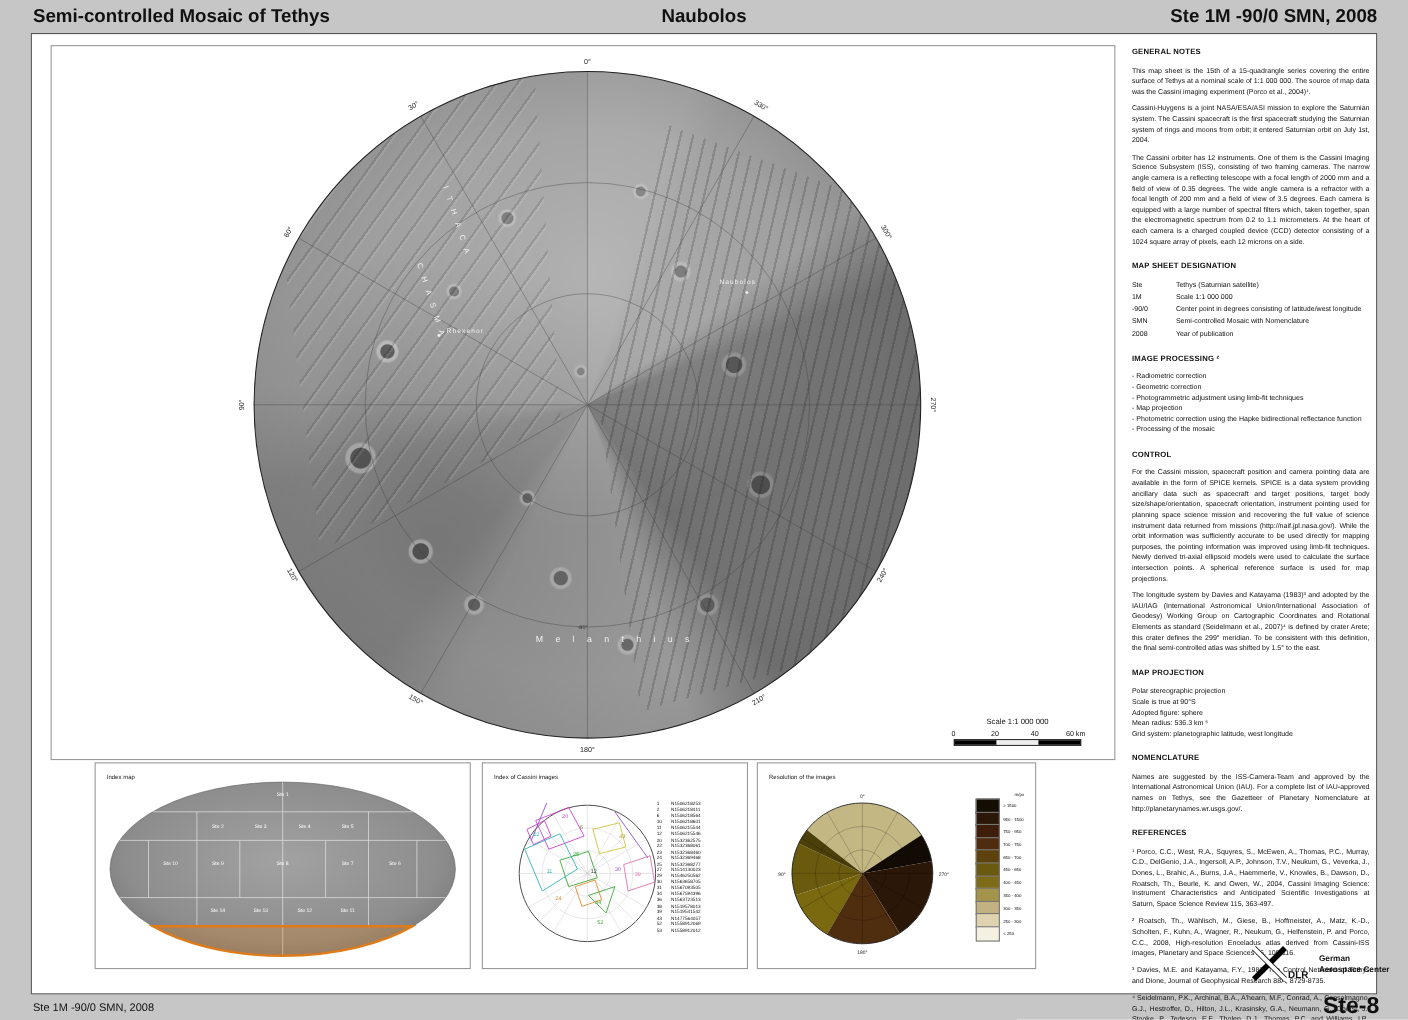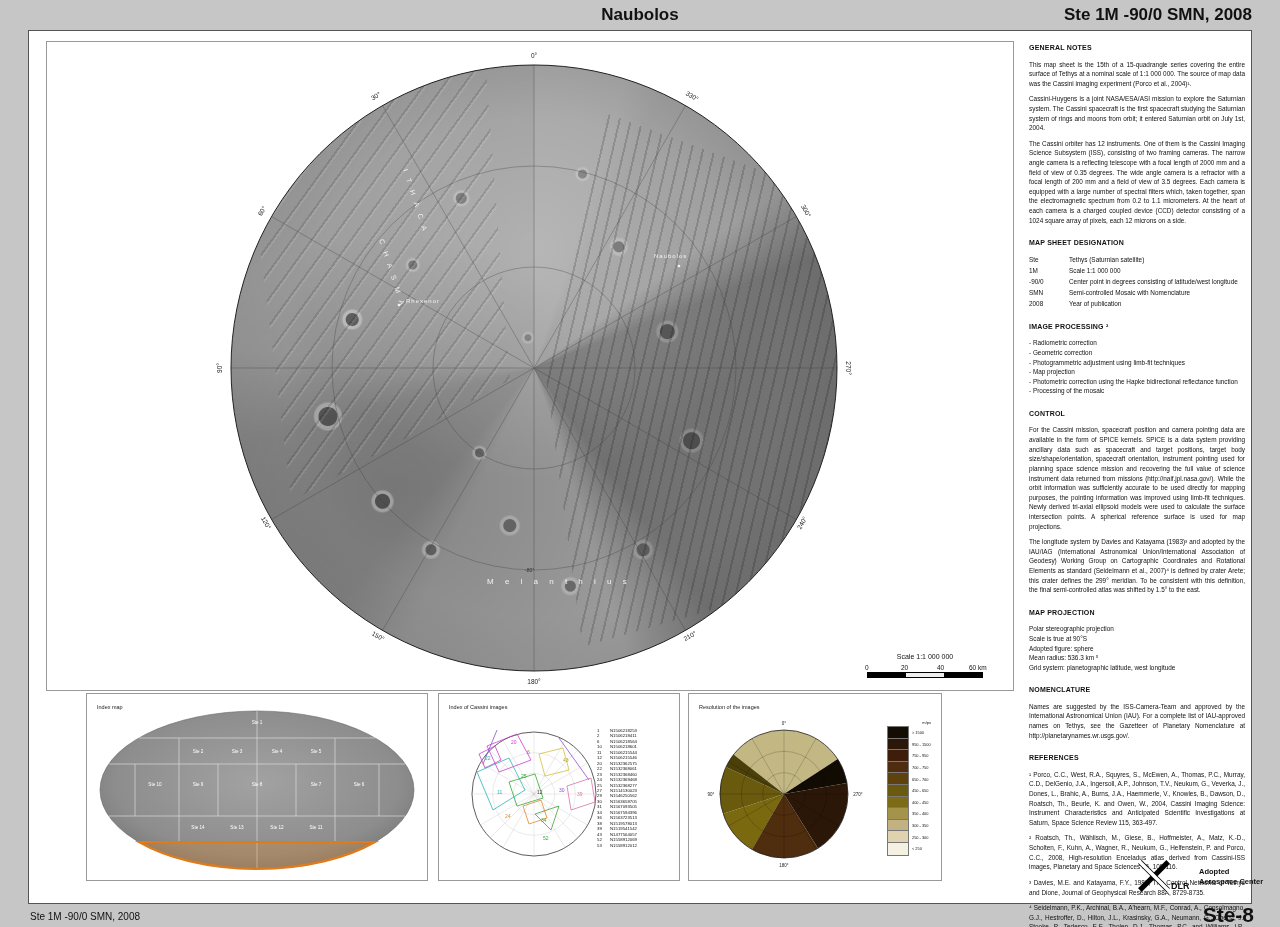--- a/index.html
+++ b/index.html
@@ -78,20 +78,21 @@
   .logo .dlr{position:absolute;left:34px;top:22px;font-size:9px;font-weight:bold;}
   .logo .org{position:absolute;left:62px;top:8px;font-size:7.5px;font-weight:bold;line-height:1.3;}
   
   .ftr-l{position:absolute;left:30px;bottom:5px;font-size:10px;}
   .ftr-r{position:absolute;right:26px;bottom:0px;font-size:21px;font-weight:bold;}
 </style>
 </head>
 <body>
 
 <div class="hdr">
+  <div class="l">Semi-controlled Mosaic of Tethys</div>
   <div class="c">Naubolos</div>
   <div class="r">Ste 1M -90/0 SMN, 2008</div>
 </div>
 
 <div class="sheet">
 
   <div class="map-panel">
     <div class="disc">
       <div class="craters"></div>
       <div class="streaks-nw"></div>
@@ -493,21 +494,21 @@
   <div class="logo">
     <svg width="34" height="34" viewBox="0 0 34 34">
       <g fill="#000">
         <rect x="14.5" y="-3" width="5" height="40" transform="rotate(45 17 17)"></rect>
         <rect x="14.5" y="-3" width="5" height="40" transform="rotate(-45 17 17)"></rect>
       </g>
       <rect x="-4" y="15.2" width="42" height="3.6" transform="rotate(45 17 17)" fill="#fff"></rect>
     </svg>
     <div class="dlr">DLR</div>
     <div class="org">
-      <div>Adopted</div>
+      <div>German</div>
       <div>Aerospace Center</div>
     </div>
   </div>
 
 </div>
 
 <div class="ftr-l">Ste 1M -90/0 SMN, 2008</div>
 <div class="ftr-r">Ste-8</div>
 
 </body></html>

